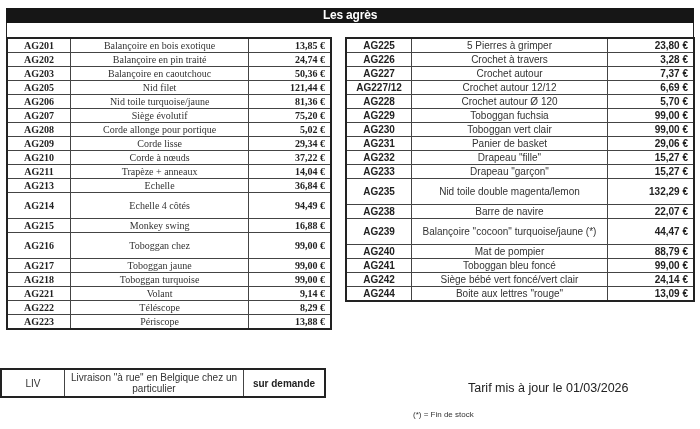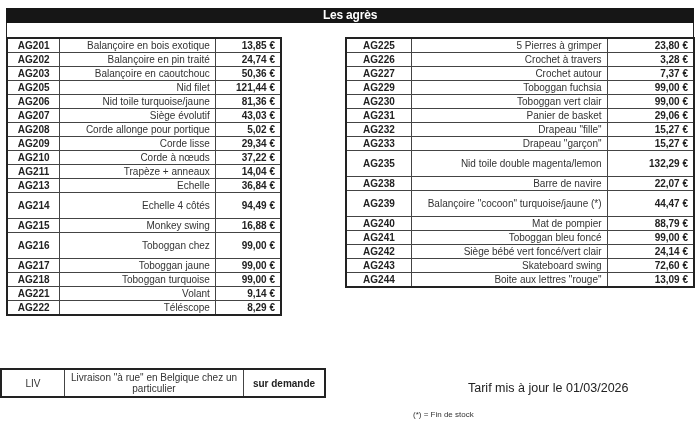--- a/index.html
+++ b/index.html
@@ -9,23 +9,23 @@
       background: #161616; color: #fff; font-weight: bold; font-size: 12px;
       text-align: center; line-height: 15px; letter-spacing: -0.2px; }
     .blank-row { position: absolute; left: 6px; top: 23px; width: 688px; height: 14px;
       border-left: 1.5px solid #222; border-right: 1.5px solid #222; box-sizing: border-box; }
     table.prices { position: absolute; border-collapse: collapse; font-size: 10px;
       border: 2px solid #222; }
     table.prices td { border: 1px solid #444; padding: 0 5px; height: 13px; line-height: 12px;
       white-space: nowrap; }
     table.prices tr.tall td { height: 25px; }
     td.code { font-weight: bold; text-align: center; color: #222; }
-    td.desc { text-align: right; color: #333; }
+    td.desc { text-align: center; color: #333; }
     td.price { font-weight: bold; text-align: right; color: #222; }
-    #left-table { left: 6px; top: 37px; width: 276px; }
+    #left-table { left: 6px; top: 37px; width: 326px; font-family: Liberation Serif, serif; }
     #left-table col.c1 { width: 64px; } #left-table col.c2 { width: 179px; } #left-table col.c3 { width: 83px; }
     #right-table { left: 345px; top: 37px; width: 350px; }
     #right-table col.c1 { width: 66px; } #right-table col.c2 { width: 196px; } #right-table col.c3 { width: 88px; }
     td.wrap { white-space: normal; line-height: 12px; }
     table.delivery { position: absolute; left: 0; top: 368px; width: 326px; border-collapse: collapse;
       border: 2px solid #222; font-size: 10px; }
     table.delivery td { border: 1px solid #444; height: 24px; text-align: center; line-height: 11px; }
     table.delivery td.liv-code { width: 60px; color: #333; }
     table.delivery td.liv-desc { width: 176px; color: #333; }
     table.delivery td.liv-price { font-weight: bold; color: #222; }
@@ -66,21 +66,21 @@
         <td class="price">121,44 €</td>
       </tr>
       <tr>
         <td class="code">AG206</td>
         <td class="desc">Nid toile turquoise/jaune</td>
         <td class="price">81,36 €</td>
       </tr>
       <tr>
         <td class="code">AG207</td>
         <td class="desc">Siège évolutif</td>
-        <td class="price">43,03 €</td>
+        <td class="price">75,20 €</td>
       </tr>
       <tr>
         <td class="code">AG208</td>
         <td class="desc">Corde allonge pour portique</td>
         <td class="price">5,02 €</td>
       </tr>
       <tr>
         <td class="code">AG209</td>
         <td class="desc">Corde lisse</td>
         <td class="price">29,34 €</td>
@@ -127,20 +127,25 @@
       </tr>
       <tr>
         <td class="code">AG221</td>
         <td class="desc">Volant</td>
         <td class="price">9,14 €</td>
       </tr>
       <tr>
         <td class="code">AG222</td>
         <td class="desc">Téléscope</td>
         <td class="price">8,29 €</td>
+      </tr>
+      <tr>
+        <td class="code">AG223</td>
+        <td class="desc">Périscope</td>
+        <td class="price">13,88 €</td>
       </tr>
     </tbody>
 </table>
 
 <table class="prices" id="right-table">
   <colgroup>
       <col class="c1">
       <col class="c2">
       <col class="c3">
     </colgroup>
@@ -154,20 +159,30 @@
         <td class="code">AG226</td>
         <td class="desc">Crochet à travers</td>
         <td class="price">3,28 €</td>
       </tr>
       <tr>
         <td class="code">AG227</td>
         <td class="desc">Crochet autour</td>
         <td class="price">7,37 €</td>
       </tr>
       <tr>
+        <td class="code">AG227/12</td>
+        <td class="desc">Crochet autour 12/12</td>
+        <td class="price">6,69 €</td>
+      </tr>
+      <tr>
+        <td class="code">AG228</td>
+        <td class="desc">Crochet autour Ø 120</td>
+        <td class="price">5,70 €</td>
+      </tr>
+      <tr>
         <td class="code">AG229</td>
         <td class="desc">Toboggan fuchsia</td>
         <td class="price">99,00 €</td>
       </tr>
       <tr>
         <td class="code">AG230</td>
         <td class="desc">Toboggan vert clair</td>
         <td class="price">99,00 €</td>
       </tr>
       <tr>
@@ -207,25 +222,20 @@
       </tr>
       <tr>
         <td class="code">AG241</td>
         <td class="desc">Toboggan bleu foncé</td>
         <td class="price">99,00 €</td>
       </tr>
       <tr>
         <td class="code">AG242</td>
         <td class="desc">Siège bébé vert foncé/vert clair</td>
         <td class="price">24,14 €</td>
-      </tr>
-      <tr>
-        <td class="code">AG243</td>
-        <td class="desc">Skateboard swing</td>
-        <td class="price">72,60 €</td>
       </tr>
       <tr>
         <td class="code">AG244</td>
         <td class="desc">Boite aux lettres "rouge"</td>
         <td class="price">13,09 €</td>
       </tr>
     </tbody>
 </table>
 
 <table class="delivery">

